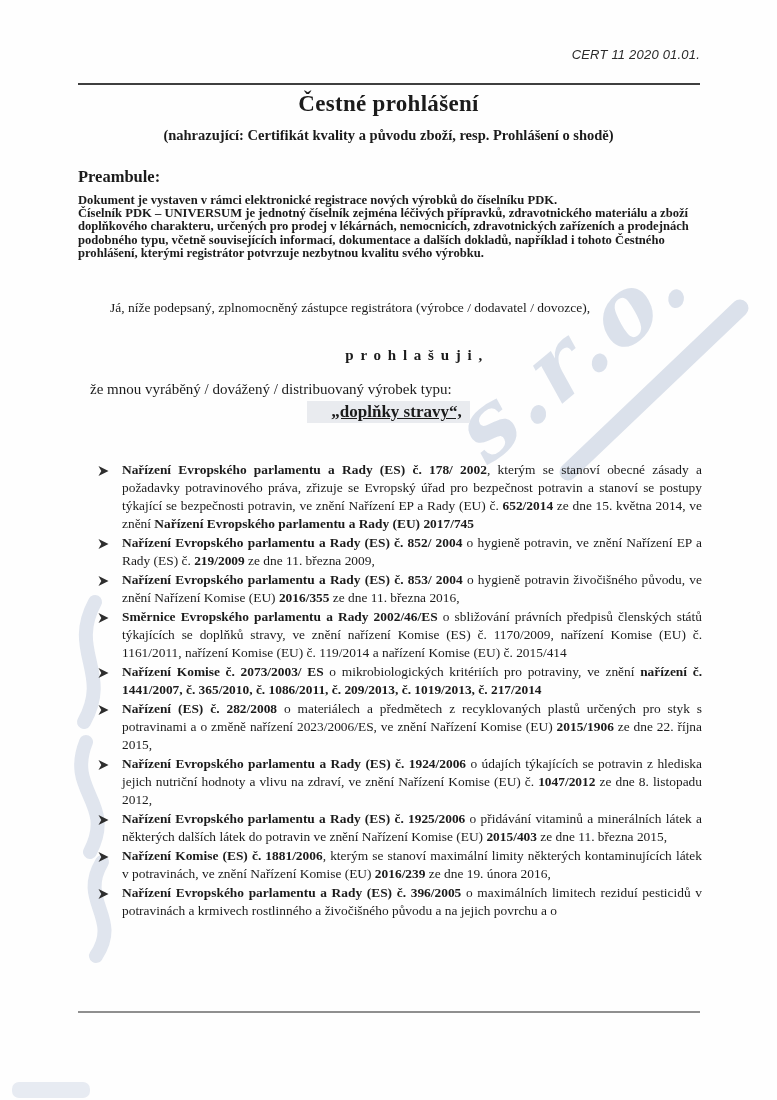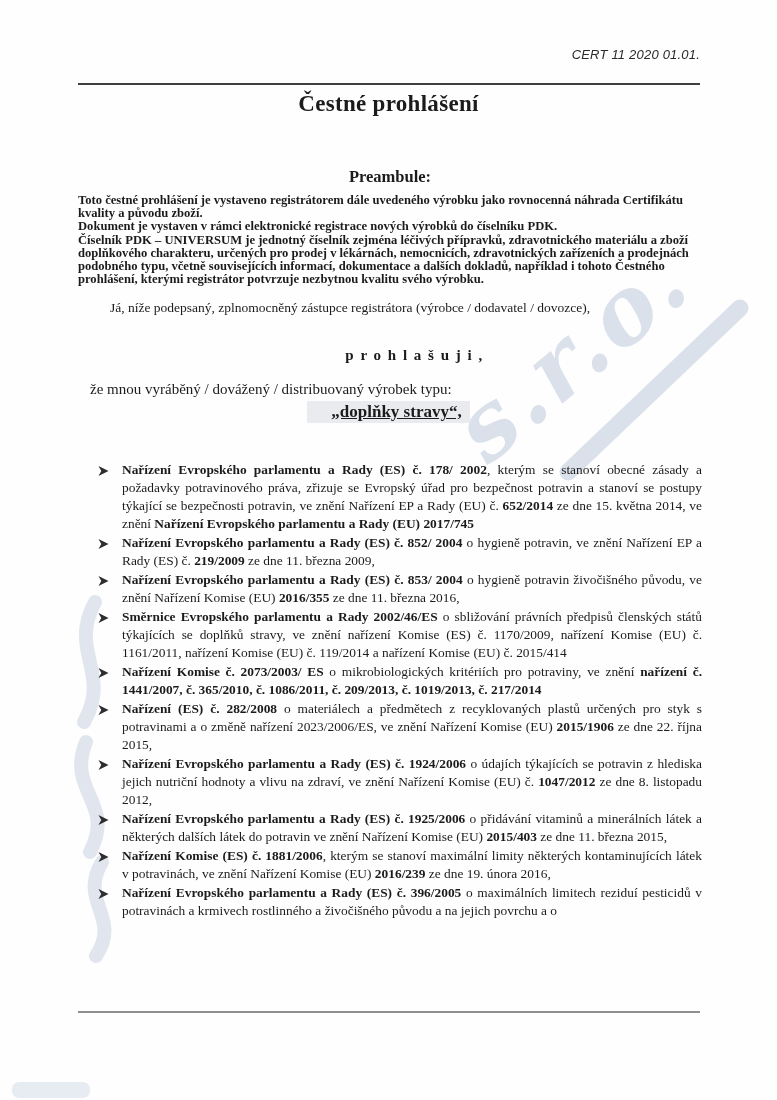--- a/index.html
+++ b/index.html
@@ -15,21 +15,21 @@
     font-family:"Liberation Sans",sans-serif;font-style:italic;
     font-size:13px;color:#2a2a2a;letter-spacing:.2px;
   }
   .rule-top{position:absolute;top:83px;left:78px;width:622px;border-top:2px solid #3f3f3f;}
   .title{position:absolute;top:91px;left:0;width:100%;text-align:center;
     font-size:23px;font-weight:bold;letter-spacing:.3px;}
   .subtitle{position:absolute;top:127px;left:0;width:100%;text-align:center;
     font-size:14.5px;font-weight:bold;}
 
   .preamble{position:absolute;top:167px;left:78px;width:624px;}
-  .preamble-heading{margin:0 0 7px 0;font-size:16.5px;font-weight:bold;text-align:center;}
+  .preamble-heading{margin:0 0 7px 0;font-size:16.5px;font-weight:bold;}
   .preamble p{margin:0;font-size:12.6px;font-weight:bold;line-height:13.2px;text-align:left;}
 
   .intro{position:absolute;top:300px;left:110px;width:592px;font-size:13.5px;}
   .verb{position:absolute;top:347px;left:0;width:100%;text-align:center;
     font-size:15px;font-weight:bold;letter-spacing:1.5px;padding-left:26px;}
   .product-line{position:absolute;top:381px;left:78px;font-size:15px;margin-left:12px;}
   .product-type{position:absolute;top:402px;left:0;width:100%;text-align:center;}
   .product-type span{
     font-size:17px;font-weight:bold;text-decoration:underline;
     background:#e9ebef;padding:1px 8px 2px 24px;
@@ -66,24 +66,24 @@
   </svg>
 
   <div class="content">
 
     <div class="doc-code">CERT 11 2020 01.01.</div>
 
     <div class="rule-top"></div>
 
     <div class="title">Čestné prohlášení</div>
 
+    <div class="subtitle">(nahrazující: Certifikát kvality a původu zboží, resp. Prohlášení o shodě)</div>
 
     <div class="preamble">
       <h2 class="preamble-heading">Preambule:</h2>
-      <p>Toto čestné prohlášení je vystaveno registrátorem dále uvedeného výrobku jako rovnocenná náhrada Certifikátu kvality a původu zboží.</p>
       <p>Dokument je vystaven v rámci elektronické registrace nových výrobků do číselníku PDK.</p>
       <p>Číselník PDK – UNIVERSUM je jednotný číselník zejména léčivých přípravků, zdravotnického materiálu a zboží doplňkového charakteru, určených pro prodej v lékárnách, nemocnicích, zdravotnických zařízeních a prodejnách podobného typu, včetně souvisejících informací, dokumentace a dalších dokladů, například i tohoto Čestného prohlášení, kterými registrátor potvrzuje nezbytnou kvalitu svého výrobku.</p>
     </div>
 
     <div class="intro">Já, níže podepsaný, zplnomocněný zástupce registrátora (výrobce / dodavatel / dovozce),</div>
 
     <div class="verb">p r o h l a š u j i ,</div>
 
     <div class="product-line">že mnou vyráběný / dovážený  / distribuovaný výrobek typu:</div>
 

